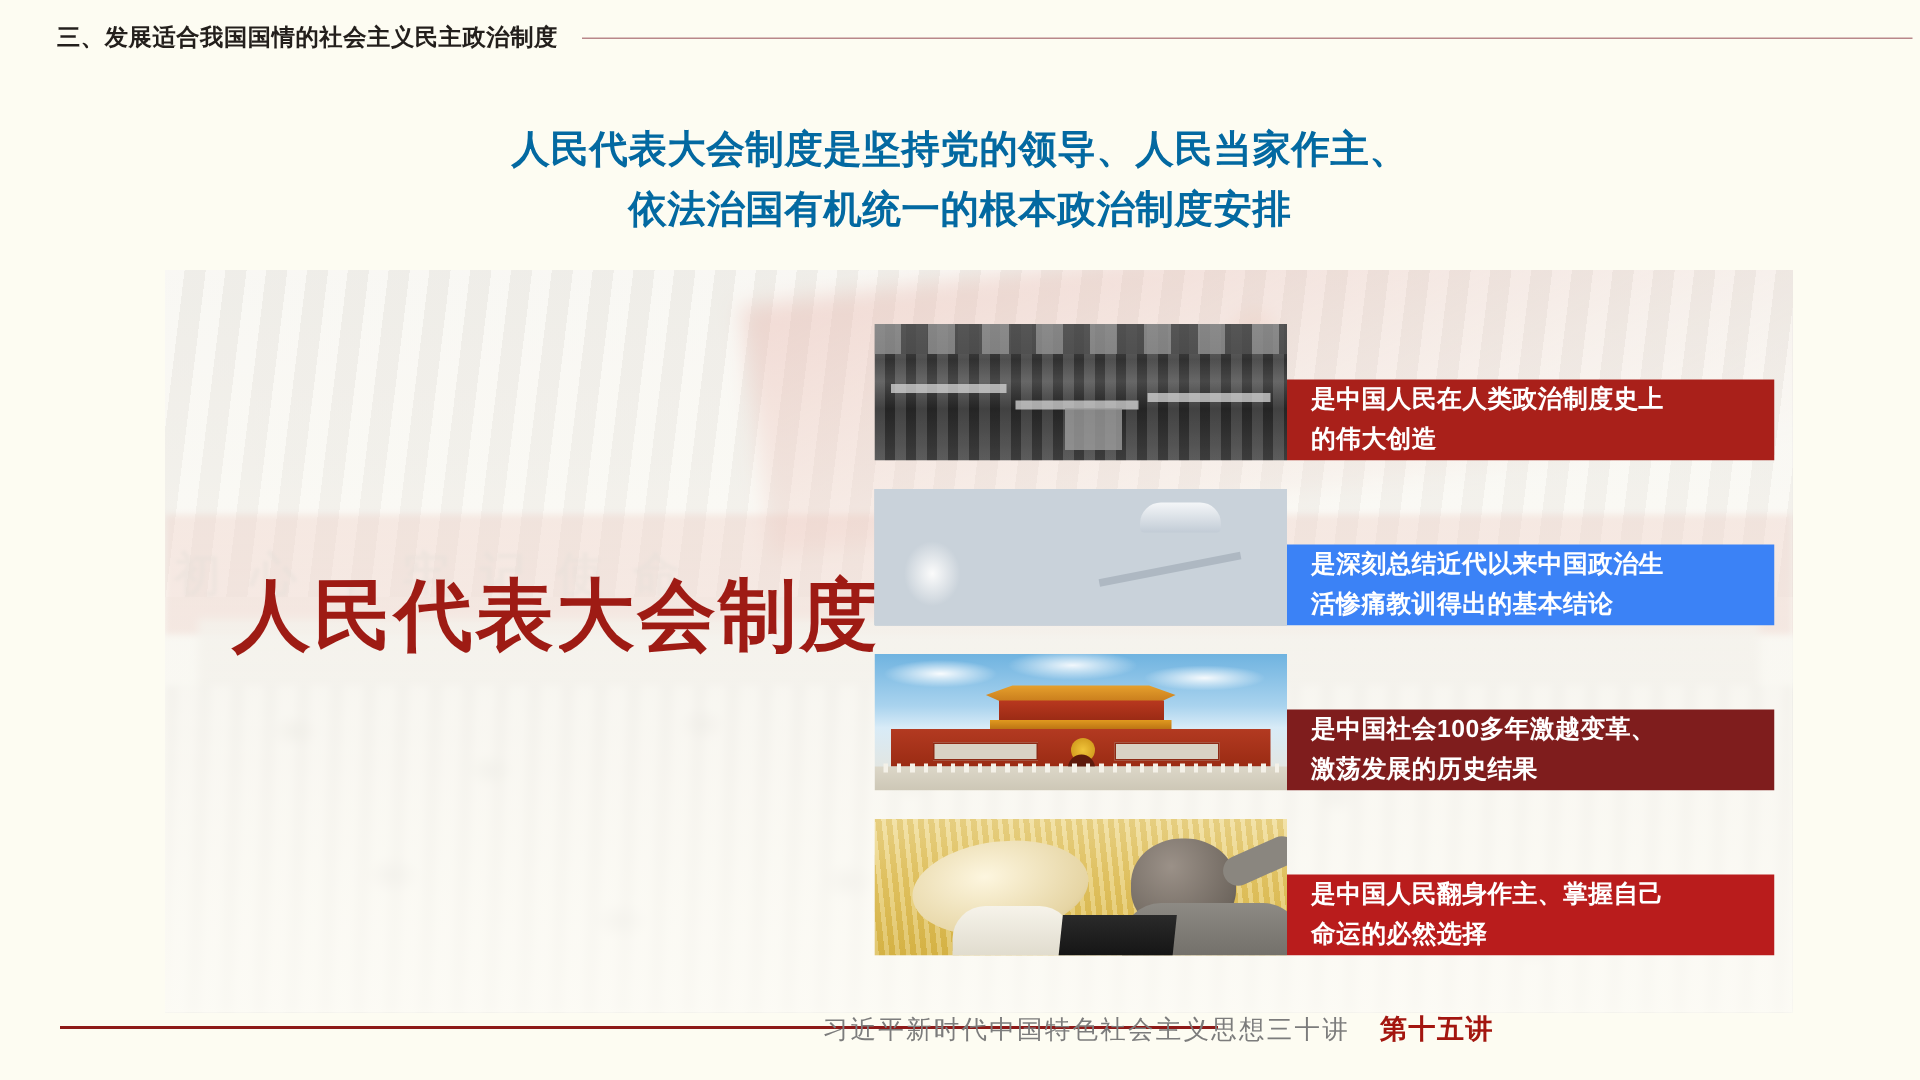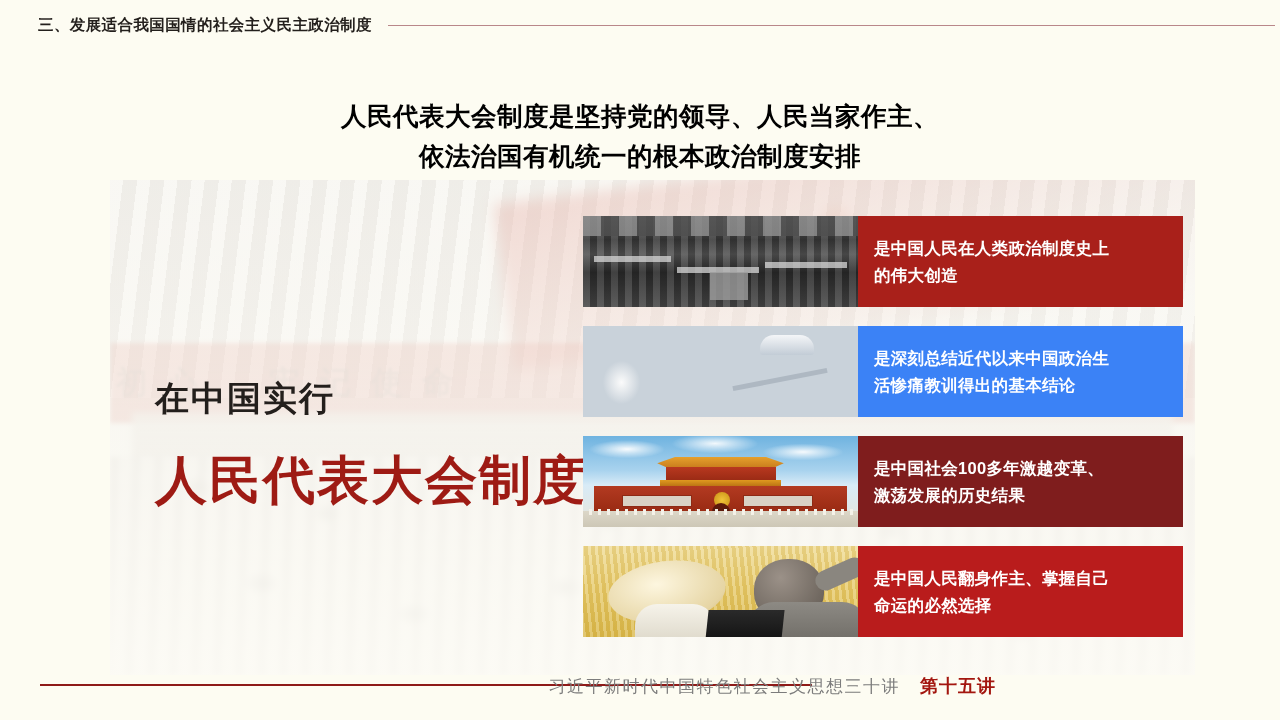--- a/index.html
+++ b/index.html
@@ -17,22 +17,22 @@
   .header-title{
     margin-left:38px;font-size:15.5px;font-weight:bold;color:#231f1c;
     letter-spacing:.4px;white-space:nowrap;
   }
   .header-rule{
     margin-left:16px;flex:1;height:1px;background:#b9878a;margin-right:5px;
   }
 
   
   .heading{
-    position:absolute;left:0;top:96px;width:1280px;text-align:center;
-    color:#000000;font-weight:bold;font-size:25.5px;line-height:40px;
+    position:absolute;left:0;top:80px;width:1280px;text-align:center;
+    color:#0369a1;font-weight:bold;font-size:25.5px;line-height:40px;
     letter-spacing:.5px;
   }
   .heading .l2{display:block;}
 
   
   .frame{
     position:absolute;left:110px;top:180px;width:1085px;height:495px;
     overflow:hidden;background:#efefef;
   }
   
@@ -105,21 +105,21 @@
   .left-line1{
     font-size:34px;font-weight:bold;color:#231f1c;letter-spacing:2px;
     margin-bottom:24px;
   }
   .left-line2{
     font-size:52px;font-weight:bold;color:#9e1b14;letter-spacing:2px;
   }
 
   
   .rows{position:absolute;left:473px;top:36px;width:600px;}
-  .row{display:flex;height:91px;margin-bottom:19px;overflow:hidden;}
+  .row{display:flex;height:91px;margin-bottom:19px;overflow:hidden;align-items:flex-end;}
   .row:last-child{margin-bottom:0;}
   .thumb{width:275px;height:91px;flex:none;position:relative;overflow:hidden;}
   .panel{
     flex:1;display:flex;flex-direction:column;justify-content:center;
     padding:0 16px;color:#fff;font-weight:bold;font-size:16.5px;line-height:27px;
     letter-spacing:.3px;
   }
   .panel span{display:block;}
 
   
@@ -274,21 +274,20 @@
       <div class="bg-ceilred"></div>
       <div class="bg-star"></div>
       <div class="bg-banner"></div>
       <div class="bg-banner-text">初心，牢记使命</div>
       <div class="bg-stage"></div>
       <div class="bg-crowd"></div>
       <div class="bg-wash"></div>
     </div>
 
     <div class="left-block">
-      <div class="left-line1">在中国实行</div>
       <div class="left-line2">人民代表大会制度</div>
     </div>
 
     <div class="rows">
 
       <div class="row">
         <div class="thumb t-hall">
           <div class="arches"></div>
           <div class="tier1"></div>
           <div class="tier2"></div>

